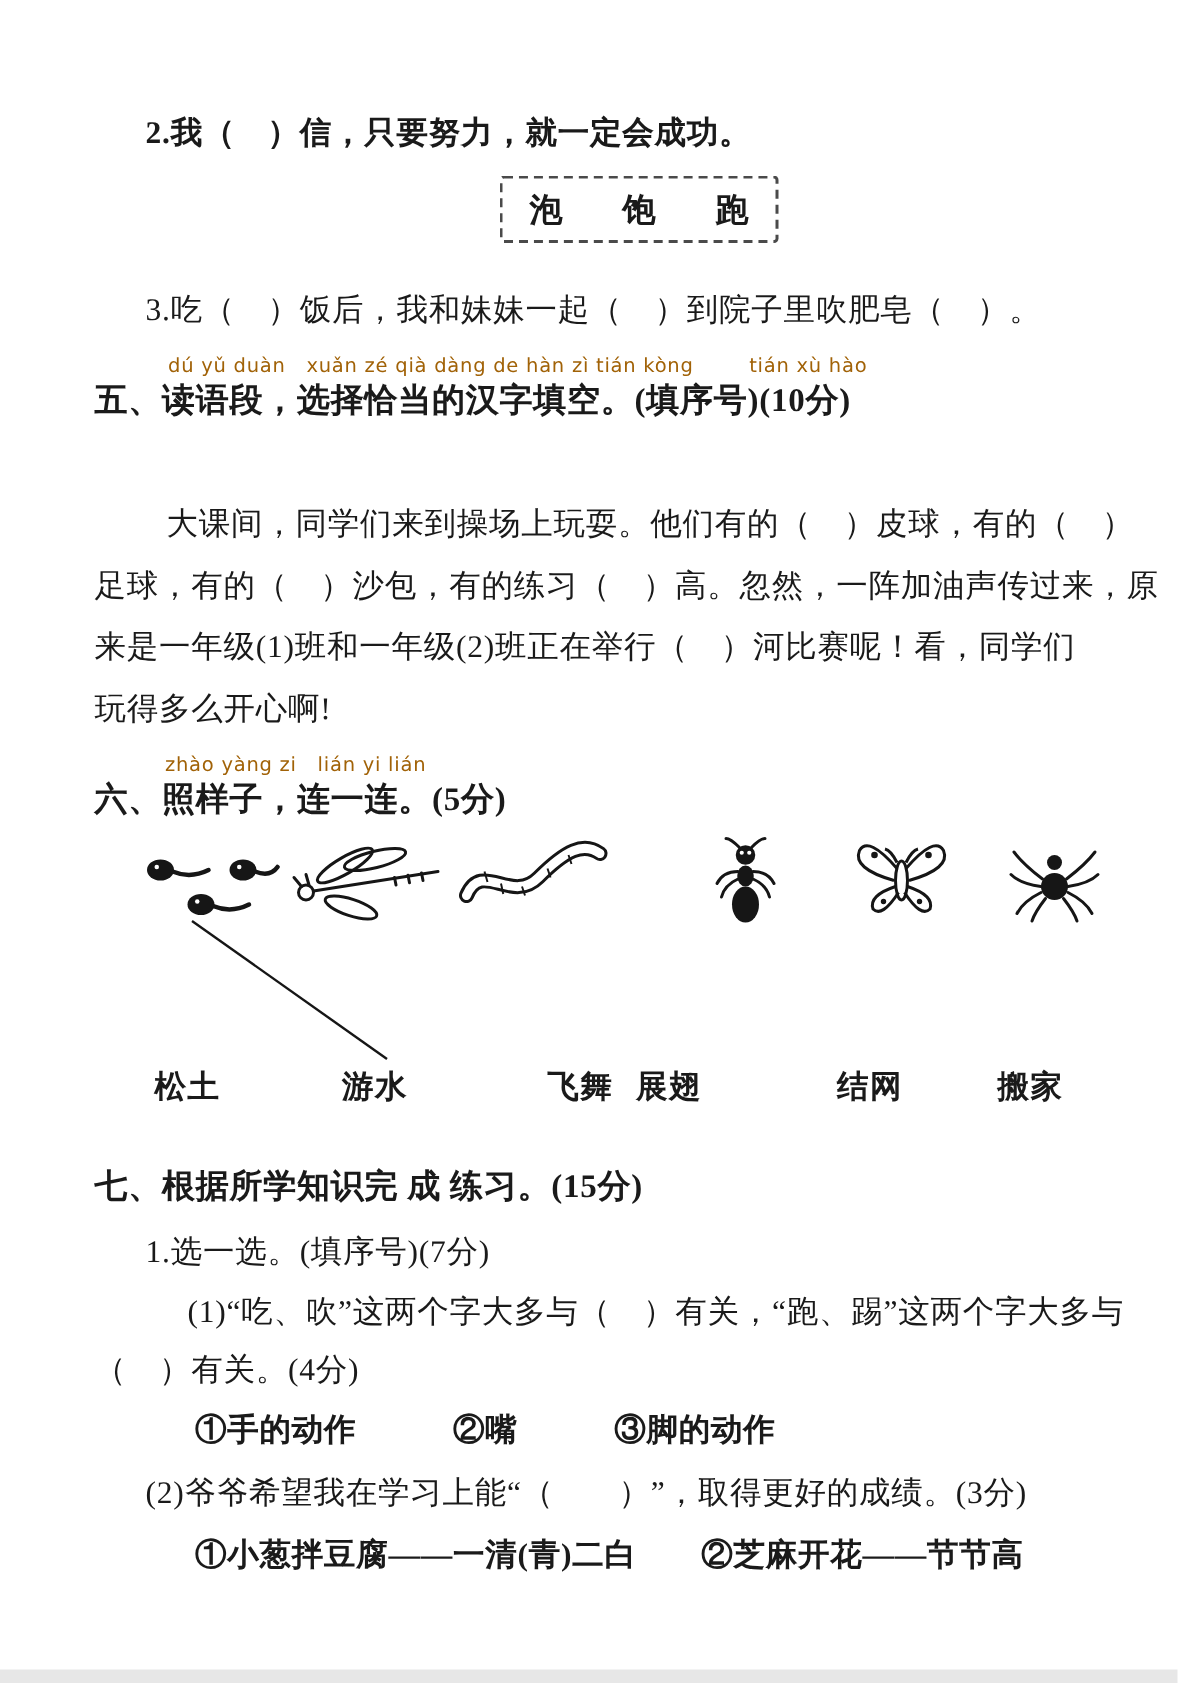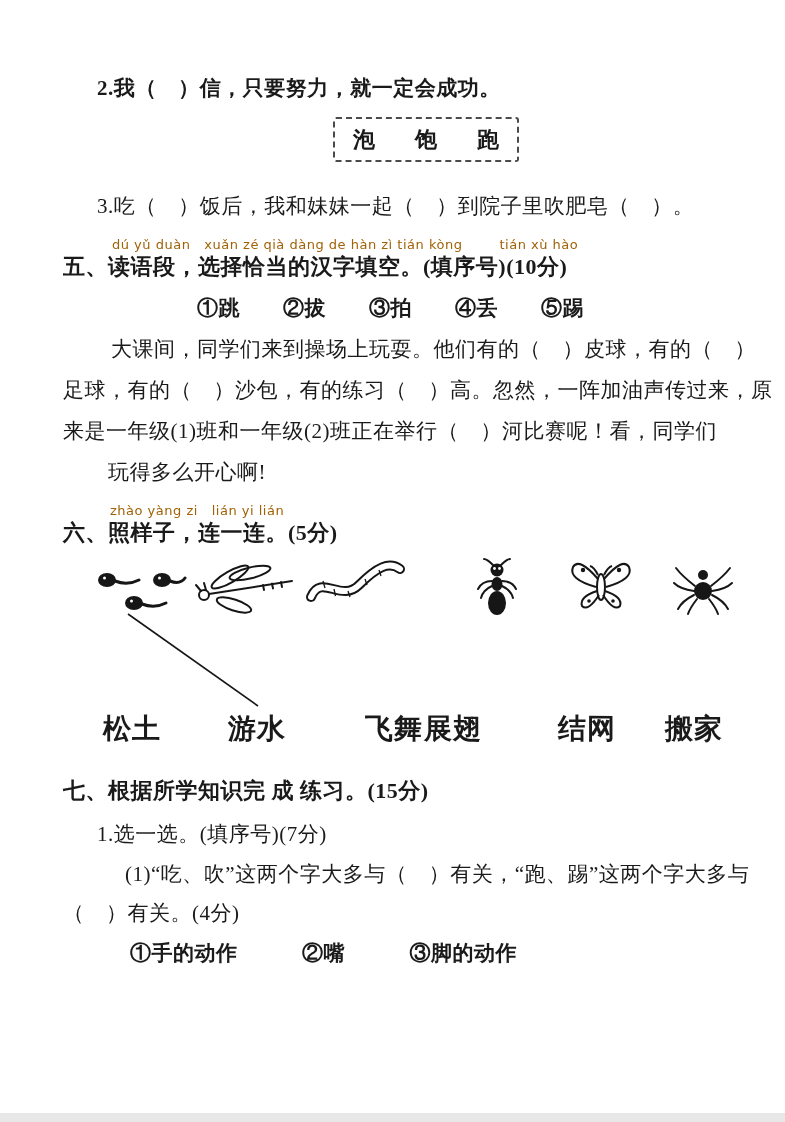--- a/index.html
+++ b/index.html
@@ -42,21 +42,21 @@
     border: 2px dashed #4a4a4a;
     border-radius: 3px;
     display: flex; align-items: center; justify-content: center;
     gap: 40px;
     font-size: 22px; font-weight: bold;
   }
   .img { position: absolute; }
   .match-label {
     position: absolute;
     top: 710px;
-    font-size: 28px;
+    font-size: 21px;
     font-weight: bold;
     letter-spacing: 1px;
   }
   .bottom-edge {
     position: absolute; left: 0; right: 0; bottom: 0;
     height: 9px; background: #e7e7e7;
   }
 </style>
 </head>
 <body>
@@ -68,25 +68,24 @@
   <div class="wordbox">
     <span>泡</span>
     <span>饱</span>
     <span>跑</span>
   </div>
 
   <div class="line" style="left:97px; top:192px;">3.吃（　）饭后，我和妹妹一起（　）到院子里吹肥皂（　）。</div>
 
   <div class="pinyin" style="left:112px; top:237px;">dú yǔ duàn   xuǎn zé qià dàng de hàn zì tián kòng        tián xù hào</div>
   <div class="sec-title" style="left:63px; top:252px;text-align:center;">五、读语段，选择恰当的汉字填空。(填序号)(10分)</div>
-  <div class="line bold" style="left:197px; top:294px;">①跳　　②拔　　③拍　　④丢　　⑤踢</div>
   <div class="line" style="left:63px; top:376px;">足球，有的（　）沙包，有的练习（　）高。忽然，一阵加油声传过来，原</div>
   <div class="line" style="left:111px; top:335px;">大课间，同学们来到操场上玩耍。他们有的（　）皮球，有的（　）</div>
   <div class="line" style="left:63px; top:417px;">来是一年级(1)班和一年级(2)班正在举行（　）河比赛呢！看，同学们</div>
-  <div class="line" style="left:63px; top:458px;margin-left:45px;">玩得多么开心啊!</div>
+  <div class="line" style="left:63px; top:458px;">玩得多么开心啊!</div>
 
   <div class="pinyin" style="left:110px; top:503px;">zhào yàng zi   lián yi lián</div>
   <div class="sec-title" style="left:63px; top:518px;">六、照样子，连一连。(5分)</div>
 
   <div class="img" style="left:92px; top:565px; width:95px; height:60px;">
     <svg width="95" height="60" viewBox="0 0 95 60">
       <ellipse cx="15" cy="15" rx="9" ry="7" fill="#161616"></ellipse>
       <path d="M23 16 q12 5 24 -1" stroke="#161616" stroke-width="3" fill="none" stroke-linecap="round"></path>
       <circle cx="12.5" cy="13" r="1.5" fill="#fff"></circle>
       <ellipse cx="42" cy="38" rx="9" ry="7" fill="#161616"></ellipse>
@@ -190,15 +189,17 @@
   <span class="match-label" style="left:424px;">展翅</span>
   <span class="match-label" style="left:558px;">结网</span>
   <span class="match-label" style="left:665px;">搬家</span>
 
   <div class="sec-title" style="left:63px; top:776px;">七、根据所学知识完 成 练习。(15分)</div>
 
   <div class="line" style="left:97px; top:820px;">1.选一选。(填序号)(7分)</div>
   <div class="line" style="left:97px; top:860px;margin-left:28px;">(1)“吃、吹”这两个字大多与（　）有关，“跑、踢”这两个字大多与</div>
   <div class="line" style="left:63px; top:899px;">（　）有关。(4分)</div>
   <div class="line bold" style="left:130px; top:939px;">①手的动作　　　②嘴　　　③脚的动作</div>
+  <div class="line" style="left:97px; top:981px;">(2)爷爷希望我在学习上能“（　　）”，取得更好的成绩。(3分)</div>
+  <div class="line bold" style="left:130px; top:1022px;">①小葱拌豆腐——一清(青)二白　　②芝麻开花——节节高</div>
 
   <div class="bottom-edge"></div>
 </div>
 
 </body></html>

